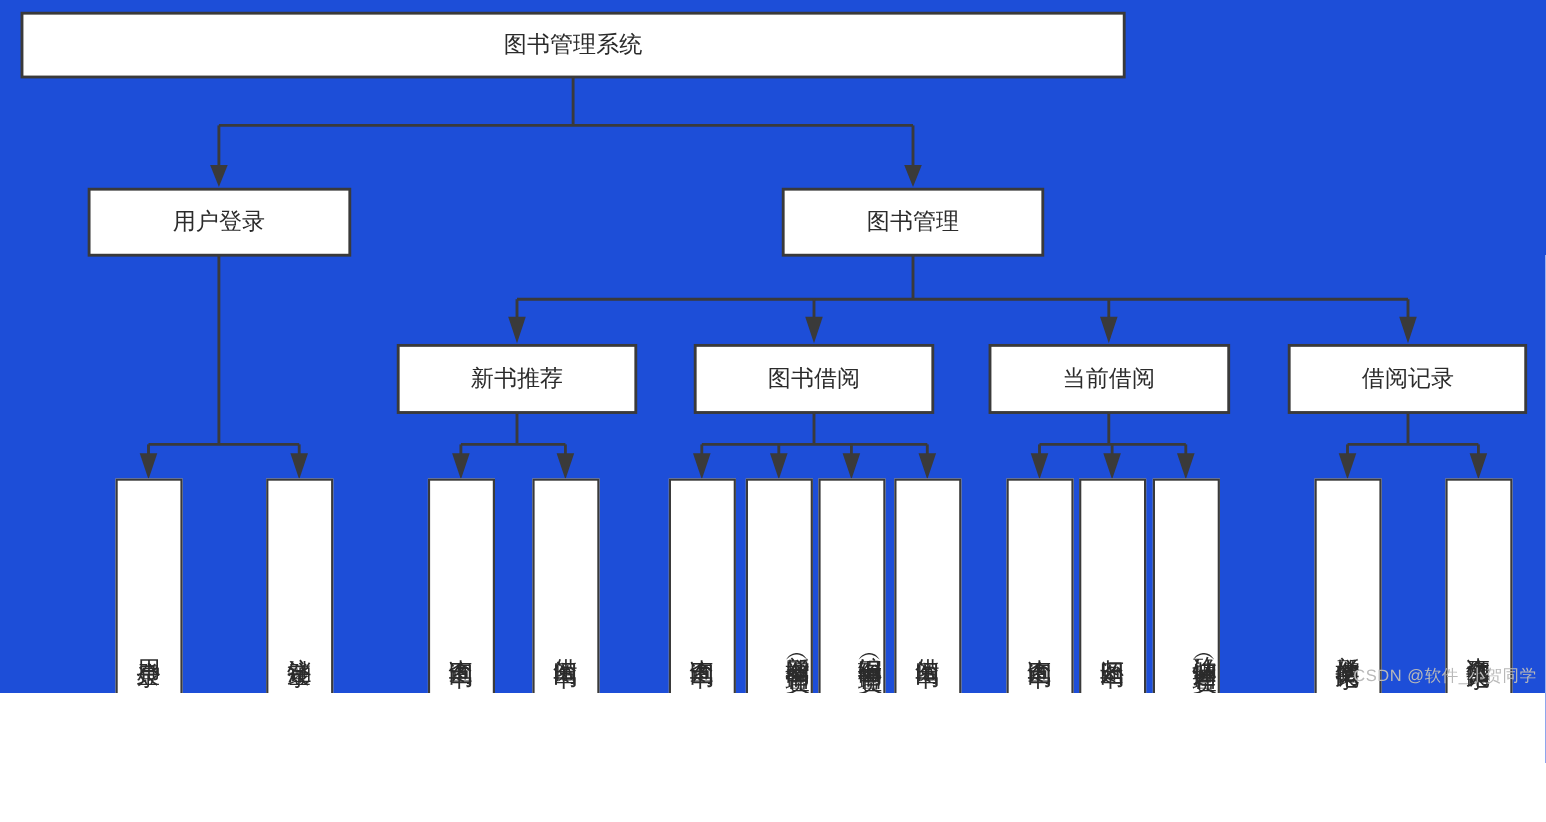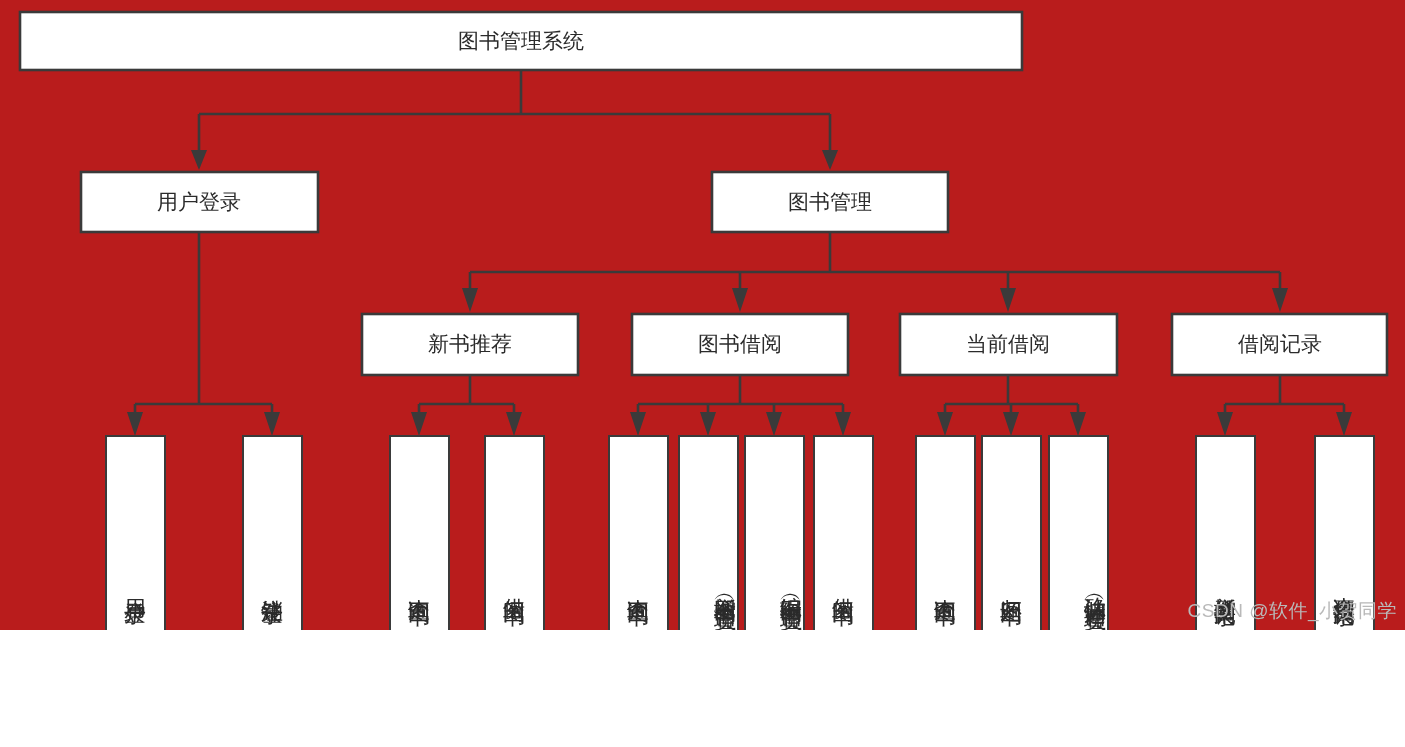--- a/index.html
+++ b/index.html
@@ -1,32 +1,32 @@
 <!DOCTYPE html>
 <html><head>
 <meta charset="utf-8">
 <style>
   html,body{margin:0;padding:0;background:#ffffff;}
   body{font-family:"Liberation Sans","DejaVu Sans",sans-serif;}
-  #stage{position:relative;width:1405px;height:630px;background:#b91c1c;overflow:hidden;}
+  #stage{position:relative;width:1405px;height:630px;background:#1d4ed8;overflow:hidden;}
   #tree{position:absolute;left:0;top:0;width:1405px;height:747px;}
   .node-rect{fill:#ffffff;stroke:#3a3a3a;stroke-width:2.6;}
   .conn{stroke:#3a3a3a;stroke-width:2.6;fill:none;stroke-linecap:butt;}
   .arrow-head{fill:#3a3a3a;stroke:none;}
   .lbl-h{font-family:"Liberation Sans","DejaVu Sans",sans-serif;font-size:21px;fill:#2b2b2b;
          text-anchor:middle;dominant-baseline:middle;}
   .leaf-box{position:absolute;box-sizing:border-box;border:2.6px solid #3a3a3a;background:#fff;}
   .leaf-txt{position:absolute;left:0;right:0;top:0;bottom:0;
             display:flex;align-items:flex-start;justify-content:center;
             writing-mode:vertical-rl;text-orientation:upright;
             font-family:"Liberation Sans","DejaVu Sans",sans-serif;
             font-size:22px;line-height:1.05;letter-spacing:2px;color:#2b2b2b;
             padding-top:6px;white-space:nowrap;}
   .leaf-txt.mid{align-items:center;padding-top:0;}
-  #watermark{position:absolute;right:8px;bottom:6px;font-size:19px;color:#b9b9b9;
+  #watermark{position:absolute;right:8px;bottom:6px;font-size:15px;color:#b9b9b9;
              font-family:"Liberation Sans","DejaVu Sans",sans-serif;letter-spacing:.5px;}
 </style>
 </head>
 <body>
 
 <div id="stage">
 
   <svg id="tree" viewBox="0 0 1405 747">
     <defs></defs>
 

